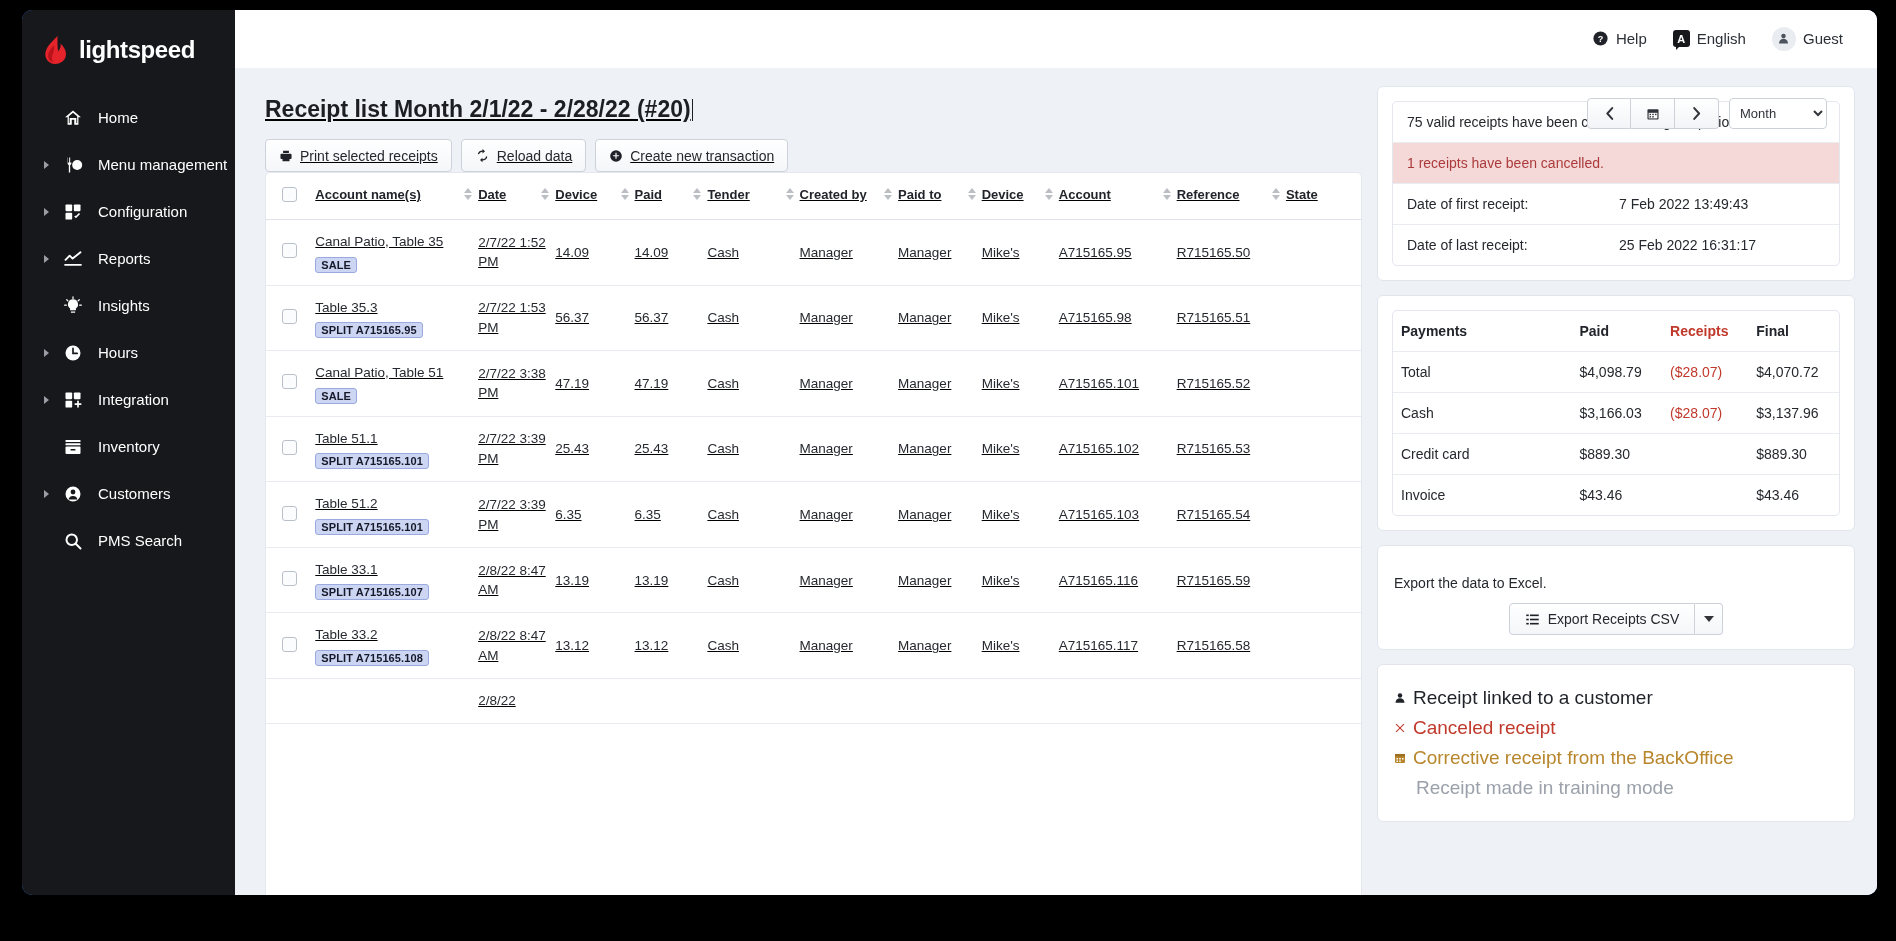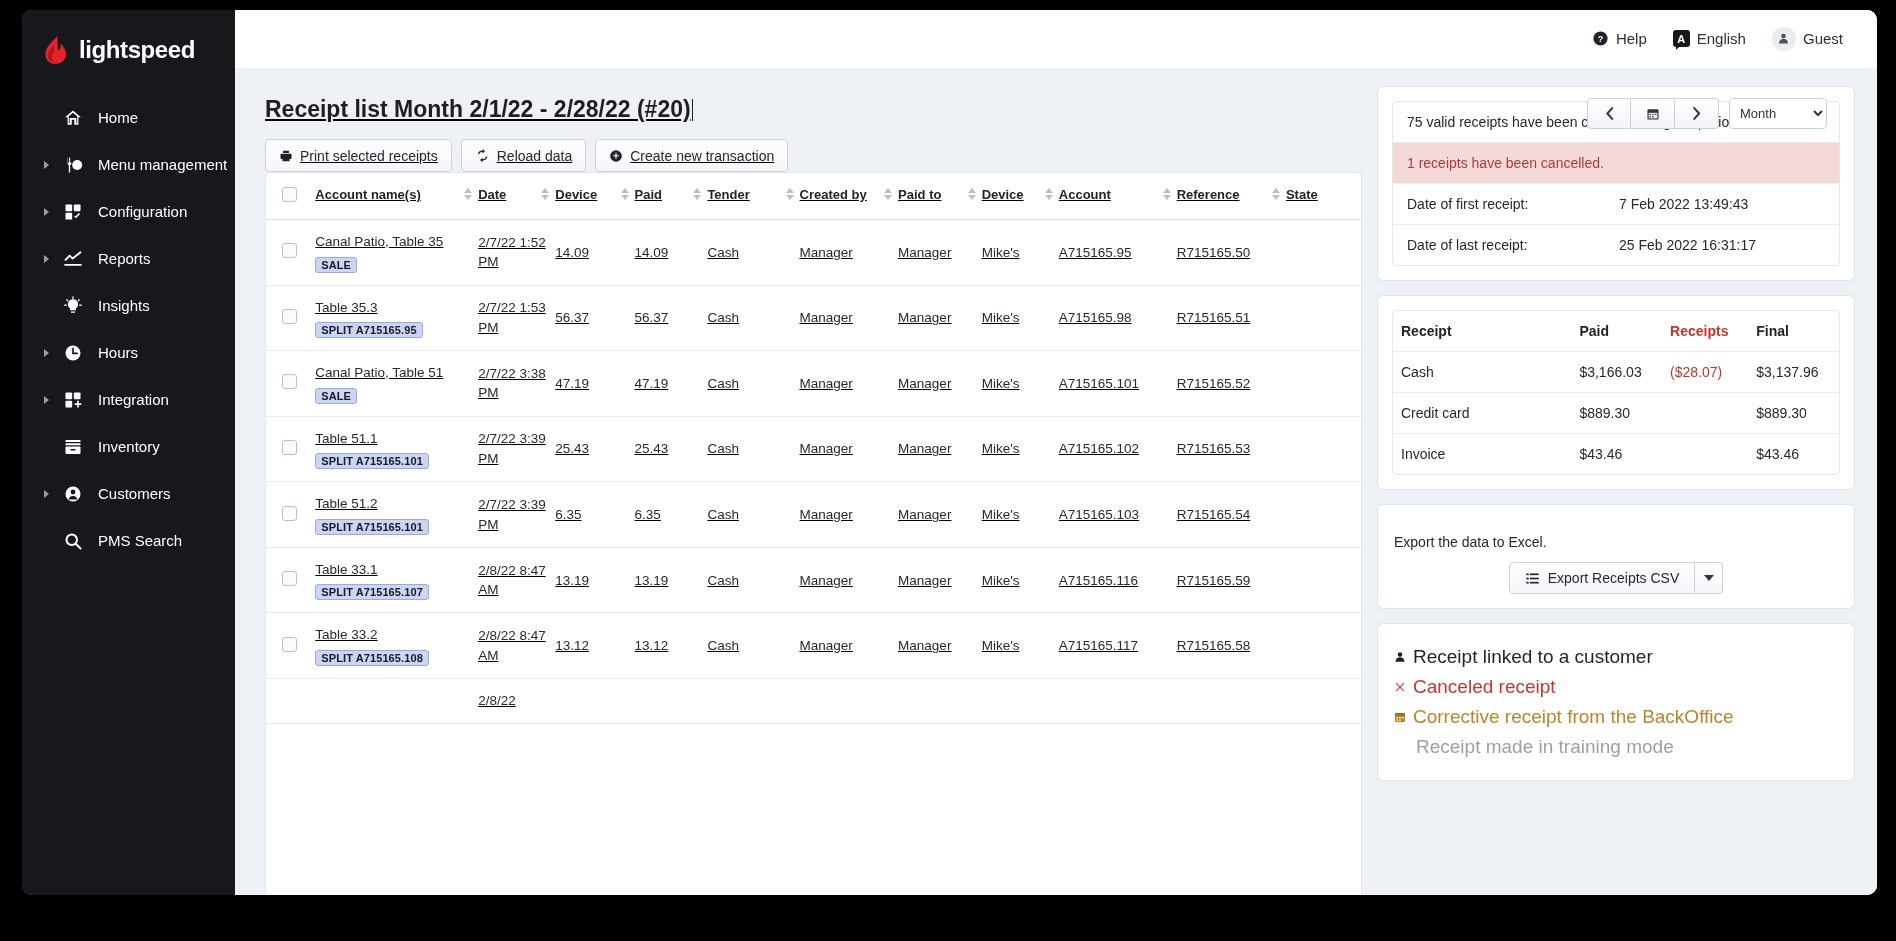--- a/index.html
+++ b/index.html
@@ -769,27 +769,33 @@
               <span class="v">25 Feb 2022 16:31:17</span>
             </div>
           </div>
         </div>
 
         <div class="panel">
           <div class="inner-table">
             <table class="pay-table">
               <thead>
                 <tr id="pay-head">
-                    <th>Receipt</th>
+                    <th>Payments</th>
                     <th>Paid</th>
                     <th class="red">Receipts</th>
                     <th>Final</th>
                   </tr>
               </thead>
               <tbody id="pay-body">
+                  <tr>
+                    <td>Total</td>
+                    <td>$4,098.79</td>
+                    <td class="red">($28.07)</td>
+                    <td>$4,070.72</td>
+                  </tr>
                   <tr>
                     <td>Cash</td>
                     <td>$3,166.03</td>
                     <td class="red">($28.07)</td>
                     <td>$3,137.96</td>
                   </tr>
                   <tr>
                     <td>Credit card</td>
                     <td>$889.30</td>
                     <td class="red"></td>

